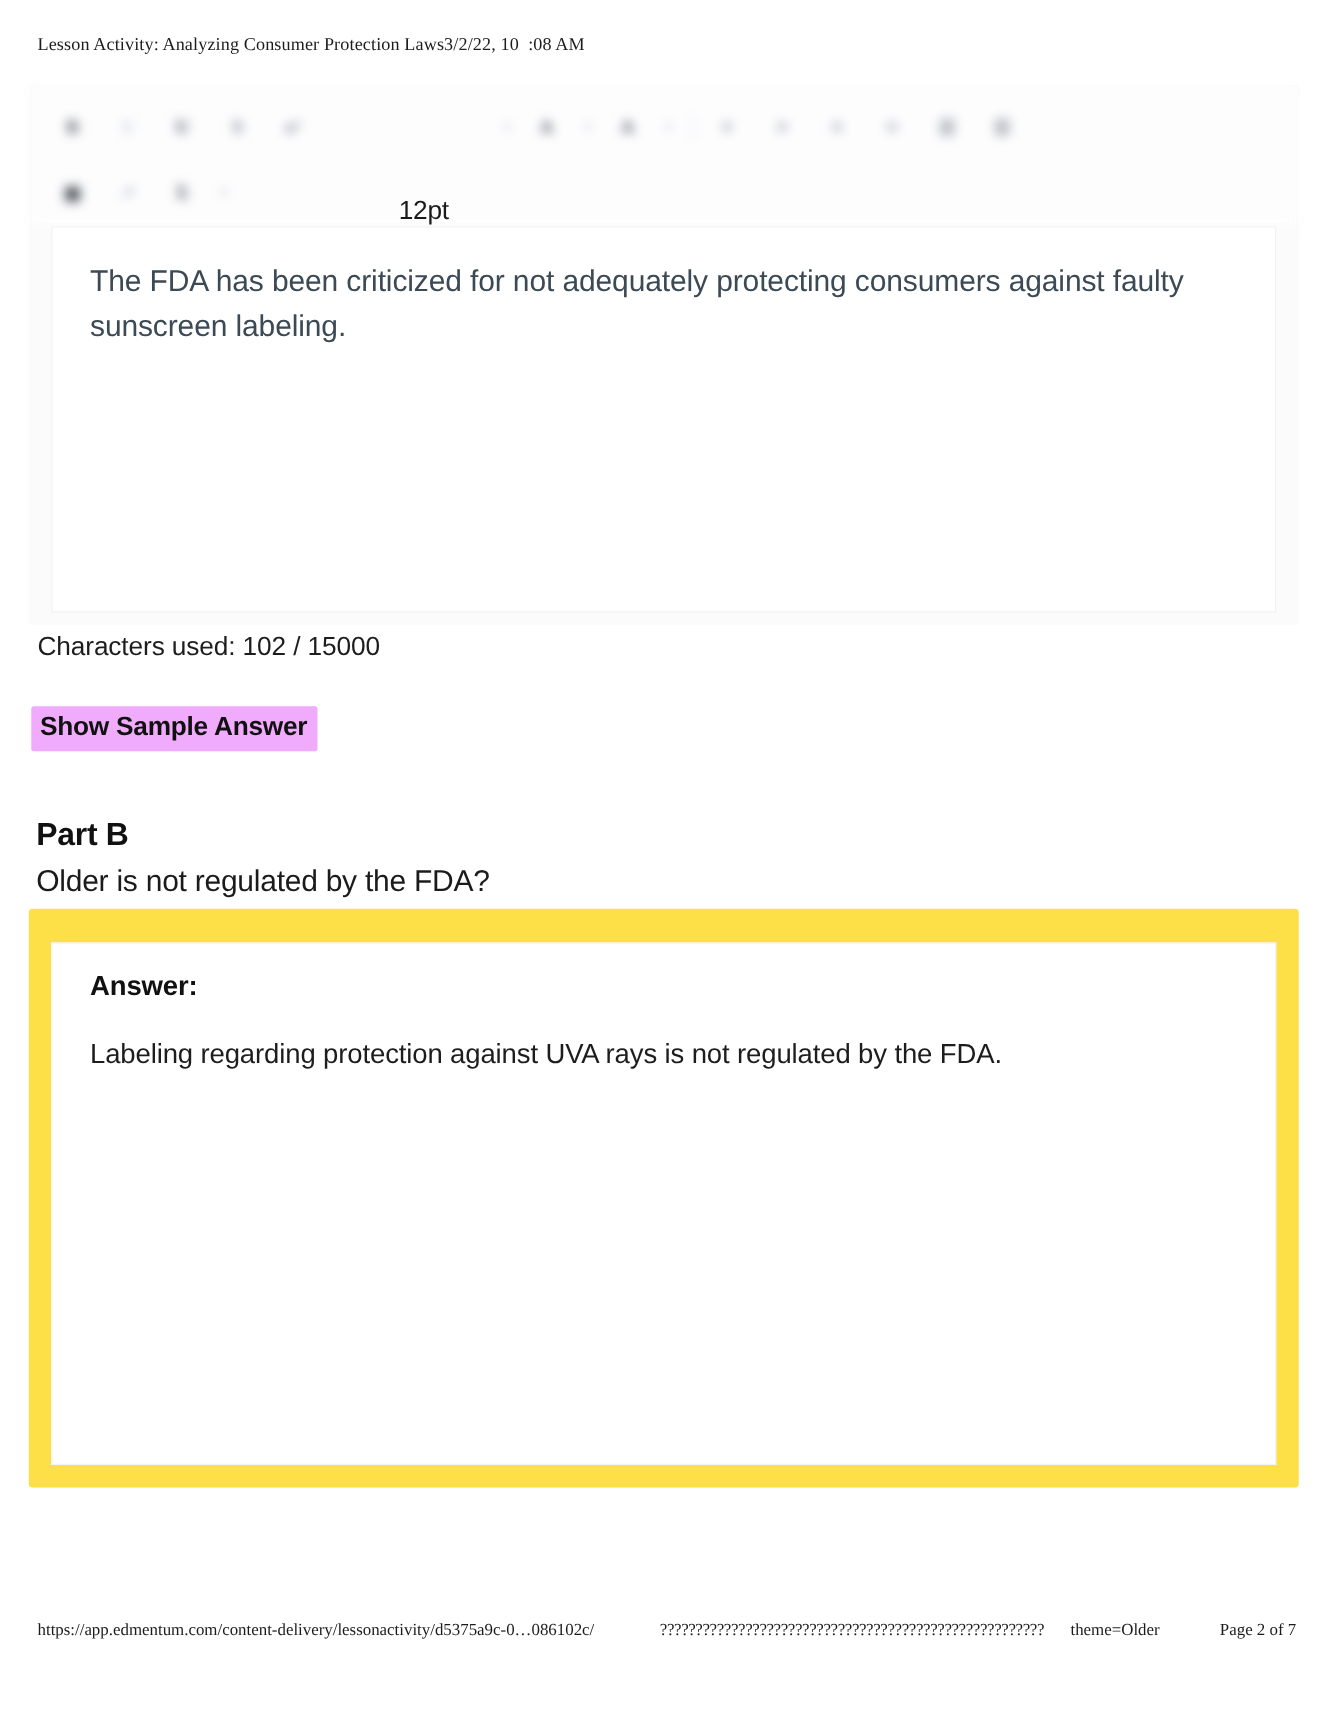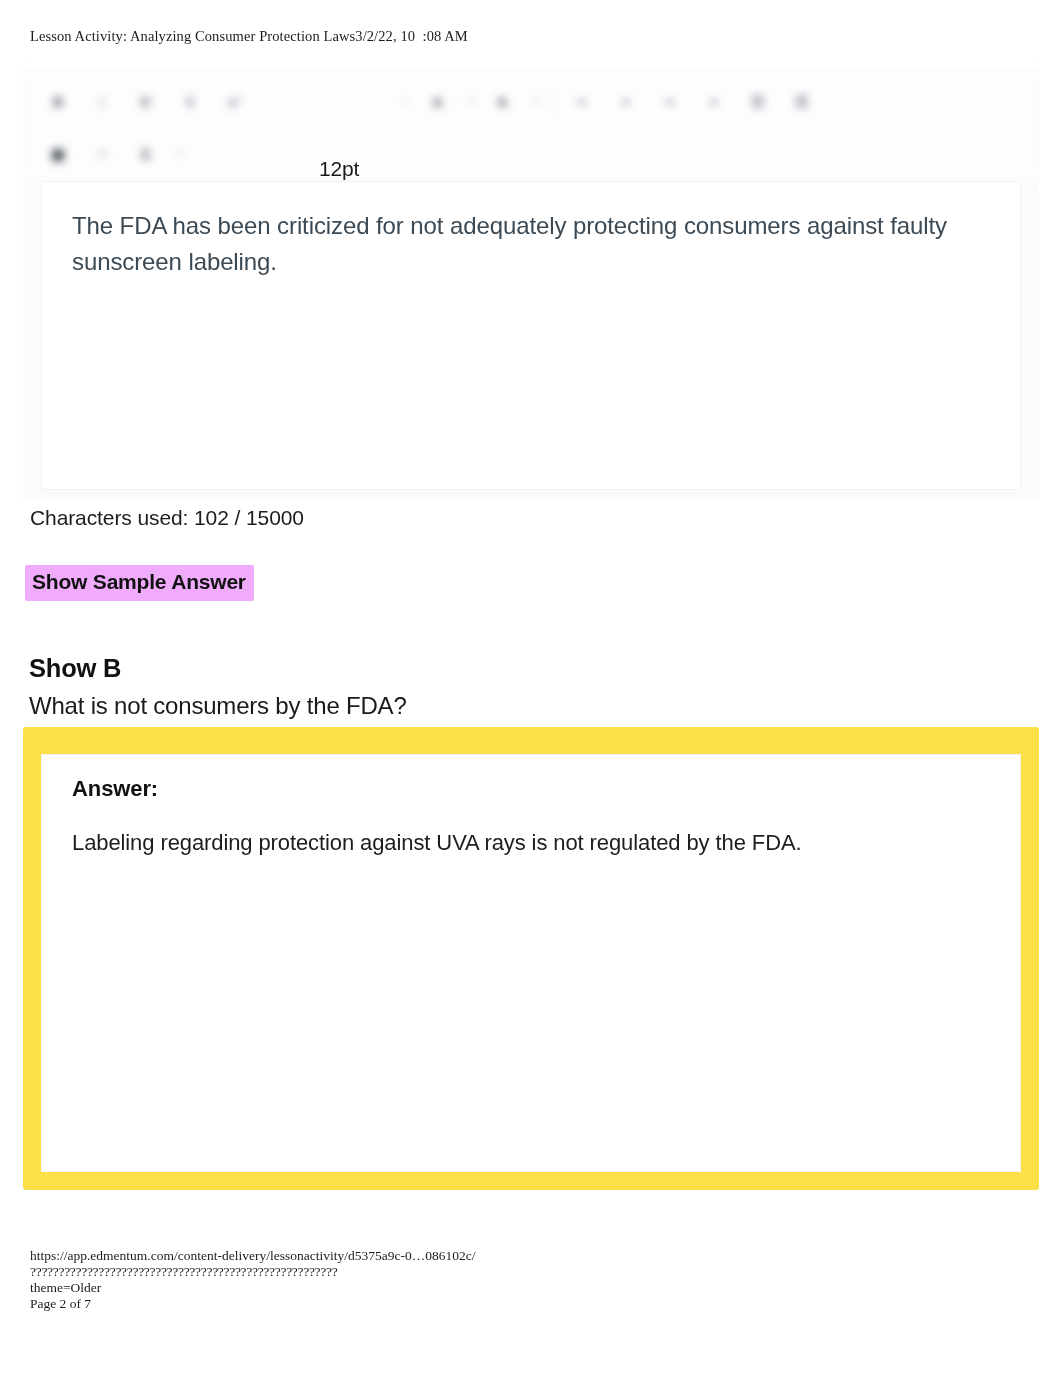--- a/index.html
+++ b/index.html
@@ -209,21 +209,20 @@
   .print-footer {
     position: absolute;
     bottom: 64px;
     left: 30px;
     right: 25px;
     font-family: "Liberation Serif", serif;
     font-size: 13.5px;
     color: #1c1c1c;
     display: flex;
     align-items: baseline;
-    flex-direction: column;
   }
   .ft-url   { width: 500px; white-space: nowrap; }
   .ft-qmarks{ width: 330px; letter-spacing: -0.3px; overflow: hidden; white-space: nowrap; }
   .ft-theme { width: 120px; }
   .ft-page  { flex: 1; text-align: right; white-space: nowrap; }
 </style>
 </head>
 <body>
 
 <div class="print-header">
@@ -267,22 +266,22 @@
 
   <div class="editor-body">
     <div class="editor-text">The FDA has been criticized for not adequately protecting consumers against faulty sunscreen labeling.</div>
   </div>
 </div>
 
 <div class="char-counter">Characters used: 102 / 15000</div>
 
 <button class="sample-answer-btn">Show Sample Answer</button>
 
-<div class="part-heading">Show B</div>
-<div class="part-question">What is not consumers by the FDA?</div>
+<div class="part-heading">Part B</div>
+<div class="part-question">Older is not regulated by the FDA?</div>
 
 <div class="answer-panel">
   <div class="answer-inner">
     <p class="answer-label">Answer:</p>
     <p class="answer-text">Labeling regarding protection against UVA rays is not regulated by the FDA.</p>
   </div>
 </div>
 
 <div class="print-footer">
   <span class="ft-url">https://app.edmentum.com/content-delivery/lessonactivity/d5375a9c-0…086102c/</span>

